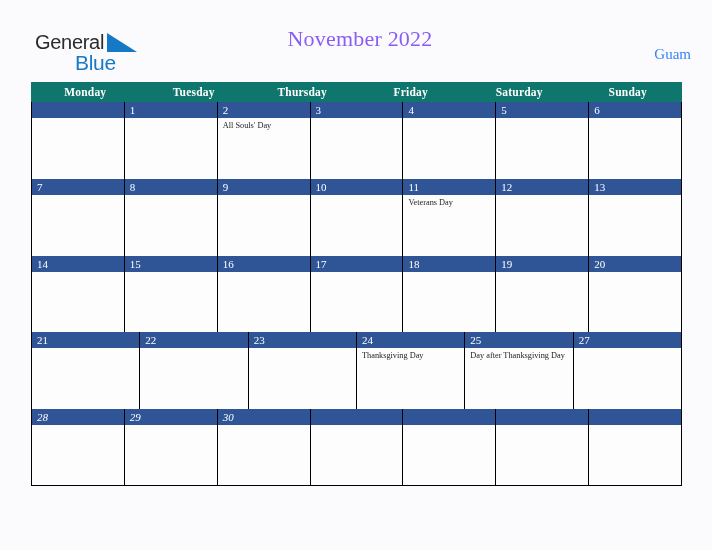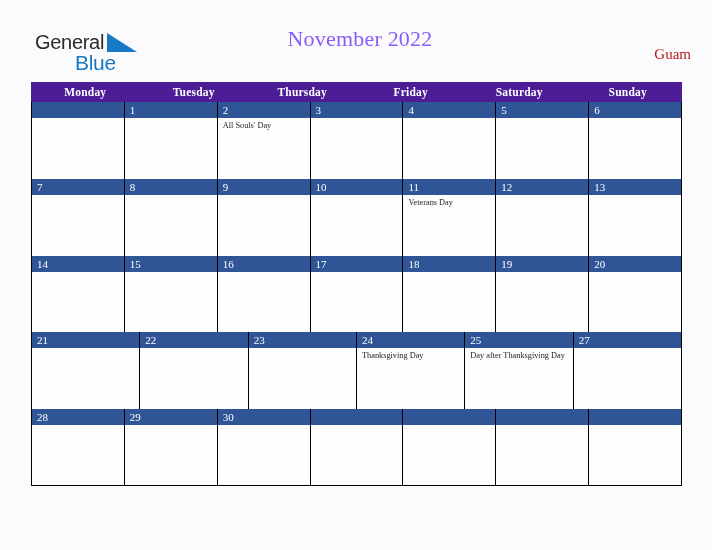--- a/index.html
+++ b/index.html
@@ -77,36 +77,36 @@
     color: #8b5cf6;
     letter-spacing: 0.2px;
   }
 
   .locale {
     position: absolute;
     right: 25px;
     top: 46px;
     font-family: "Liberation Serif", serif;
     font-size: 15px;
-    color: #b91c1c;
+    color: #3b82f6;
   }
 
   
   .calendar {
     position: absolute;
     left: 31px;
     top: 82px;
     width: 651px;
   }
 
   .weekday-row {
     display: flex;
     width: 651px;
     height: 20px;
-    background: #4c1d95;
+    background: #0f766e;
   }
   .weekday-cell {
     flex: 1 1 0;
     text-align: center;
     color: #ffffff;
     font-family: "Liberation Serif", serif;
     font-size: 11.5px;
     font-weight: bold;
     line-height: 20px;
     letter-spacing: 0.2px;
@@ -114,20 +114,21 @@
 
   .week-row {
     display: flex;
     width: 651px;
     height: 76.8px;
     border-left: 1px solid #000000;
     box-sizing: border-box;
   }
   .week-row:last-child {
     border-bottom: 1px solid #000000;
+    font-style: italic;
   }
 
   .day-cell {
     flex: 1 1 0;
     box-sizing: border-box;
     border-right: 1px solid #000000;
     background: #fdfdfd;
     display: flex;
     flex-direction: column;
     min-width: 0;

